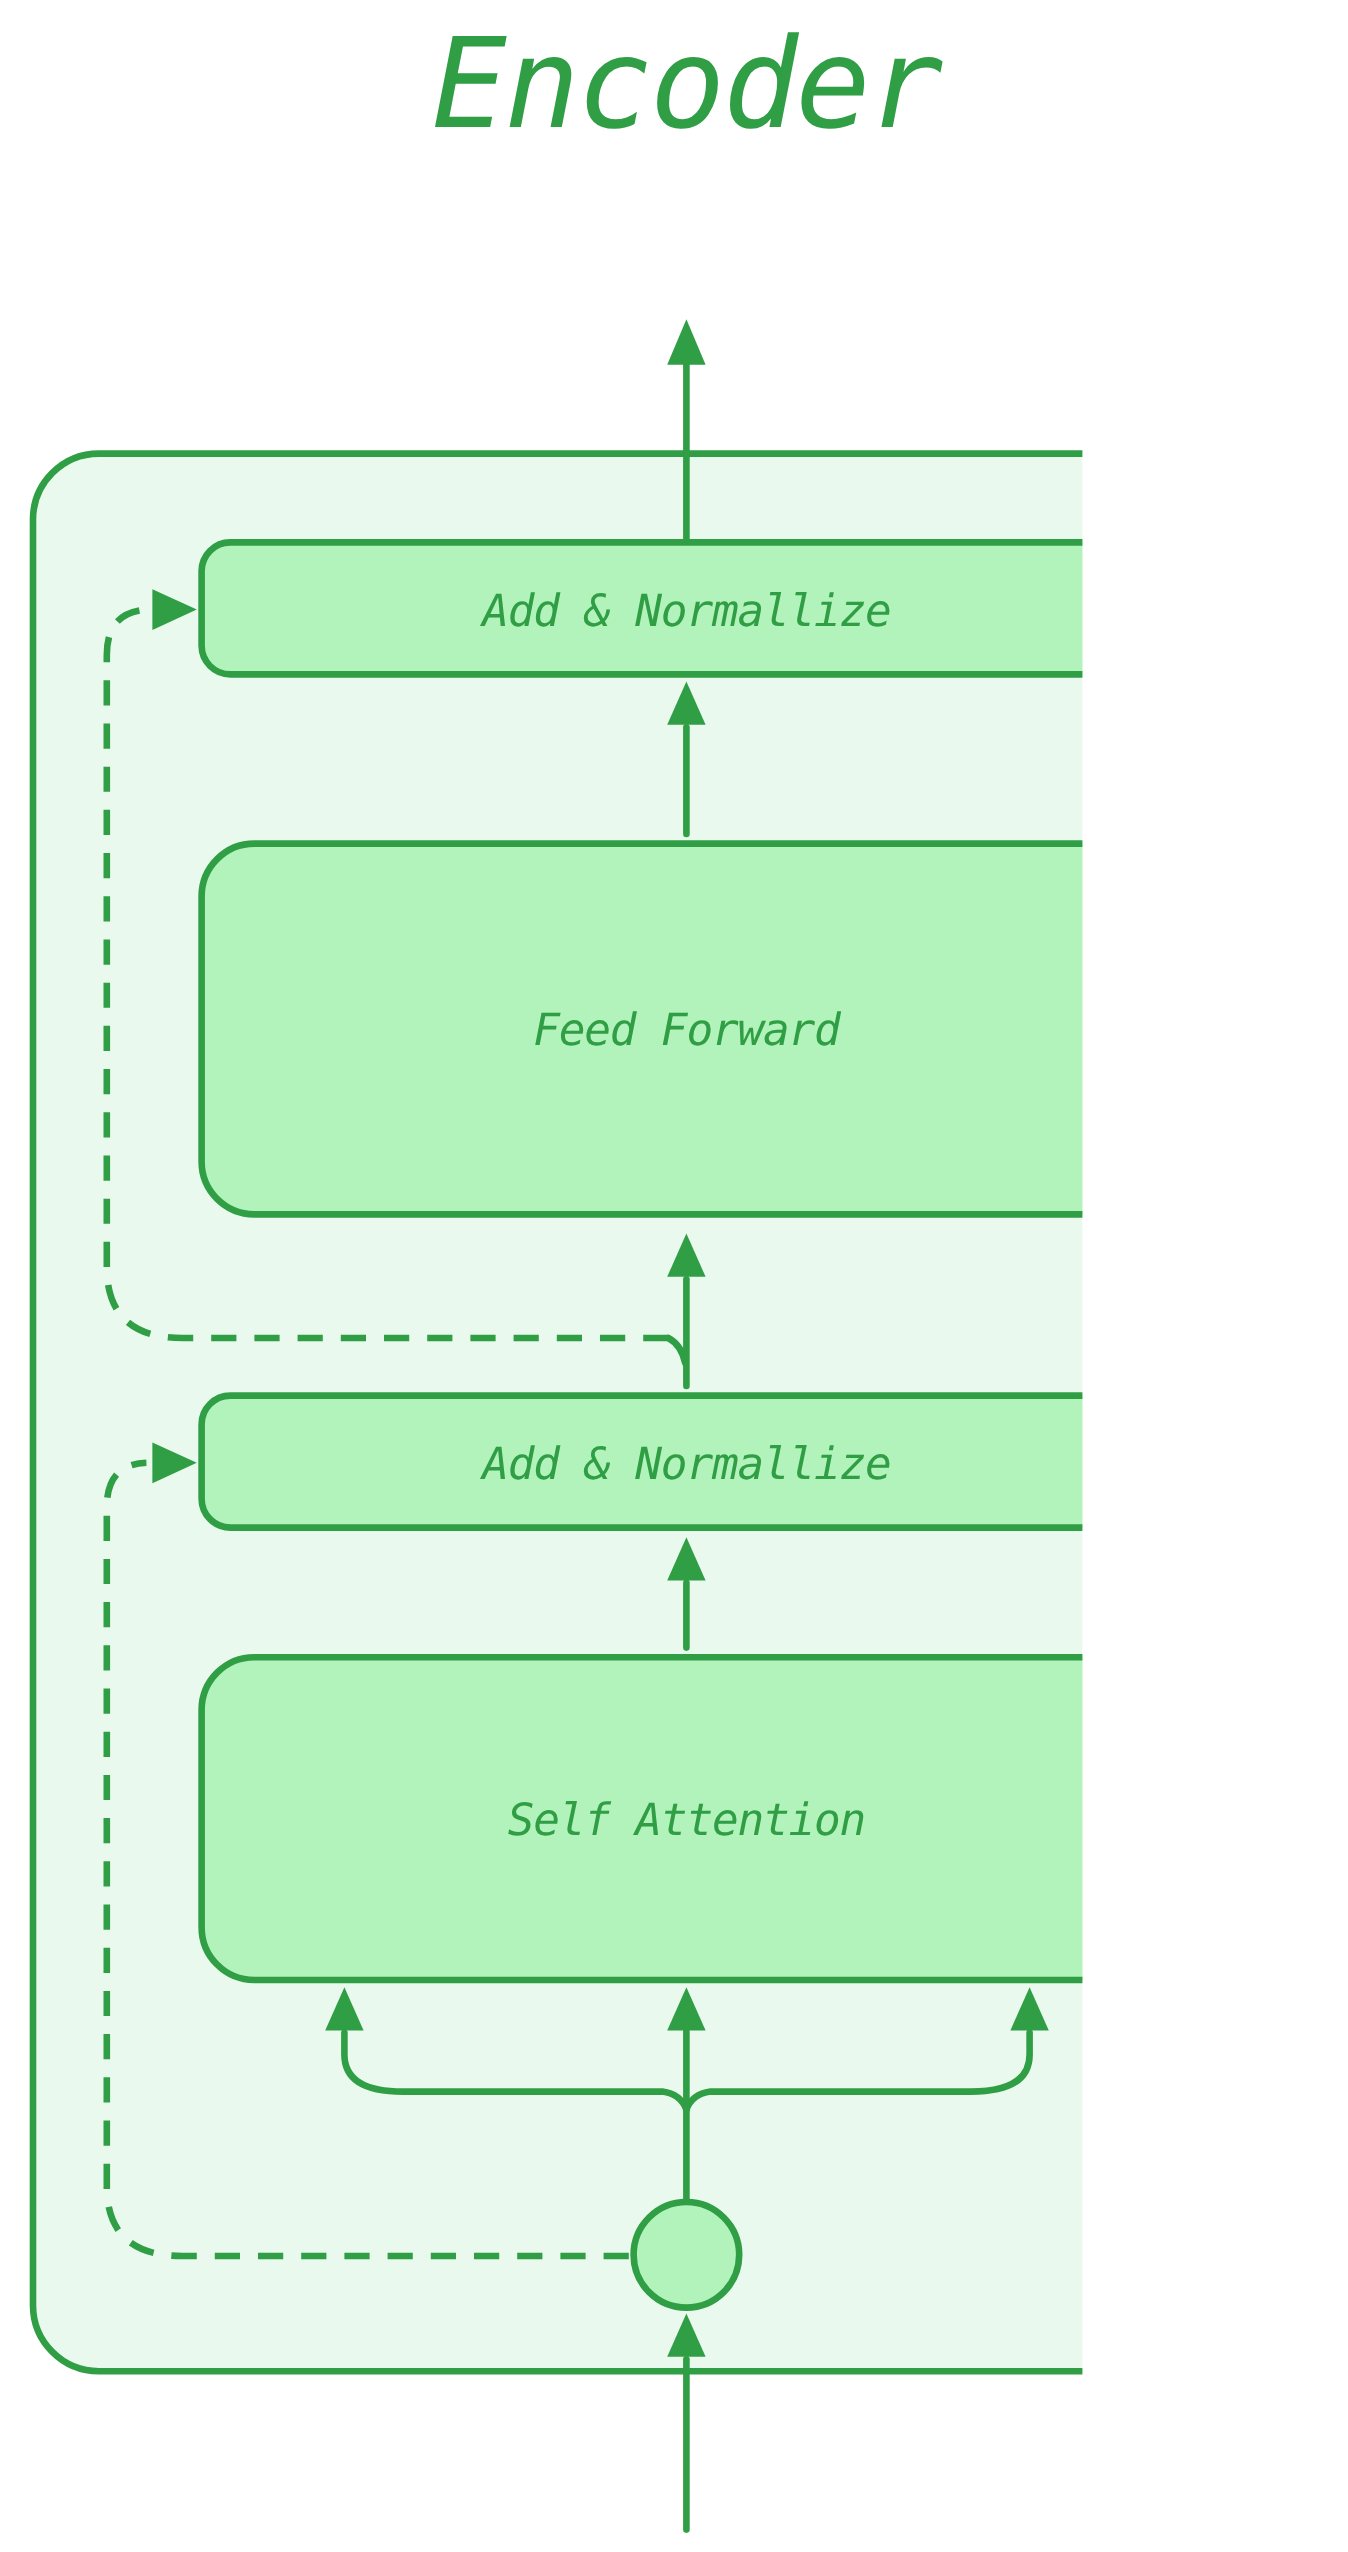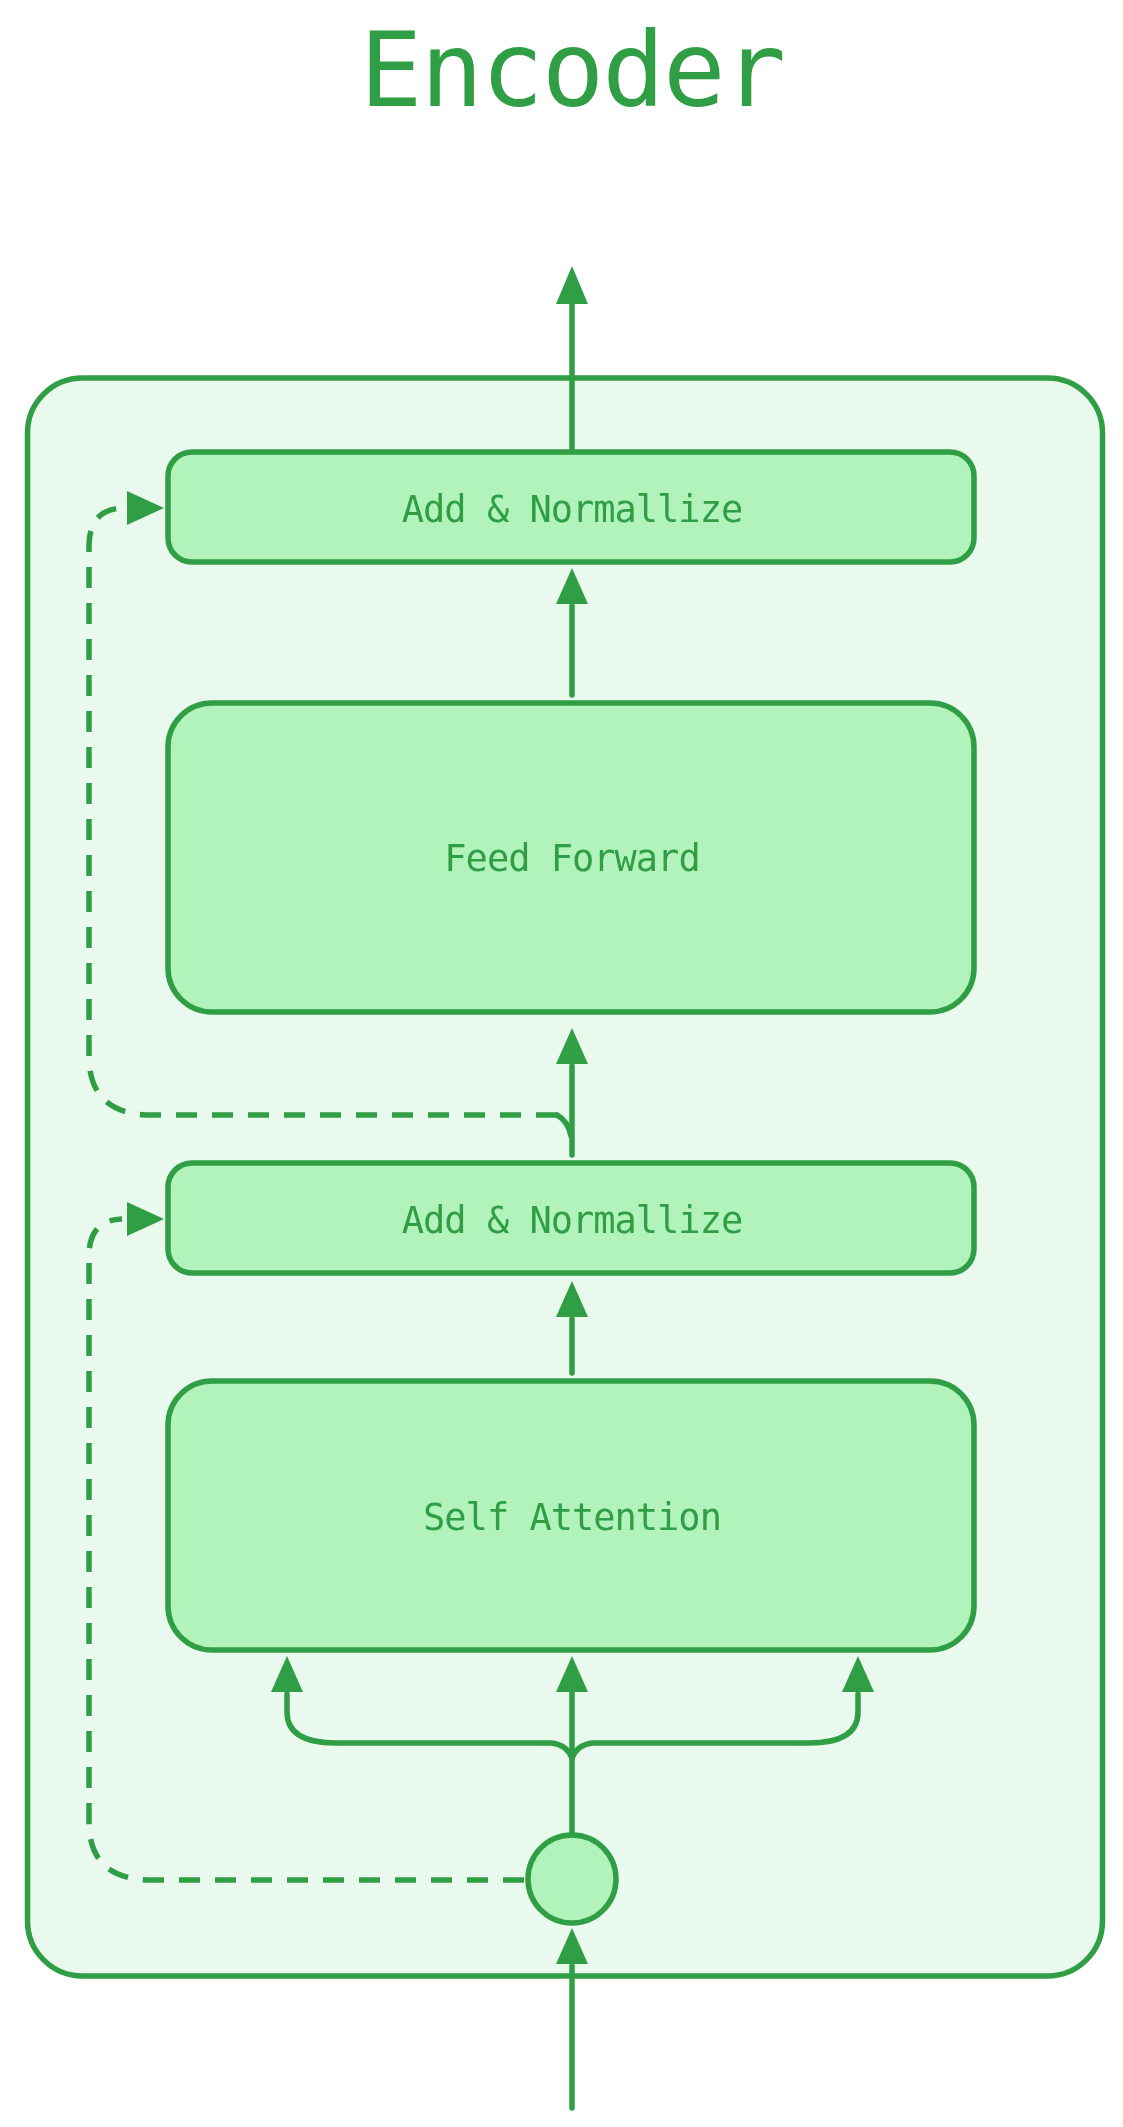--- a/index.html
+++ b/index.html
@@ -3,24 +3,25 @@
 <meta charset="utf-8">
 <style>
   html, body {
     margin: 0;
     padding: 0;
     background: #ffffff;
     font-family: "DejaVu Sans Mono", "Liberation Mono", monospace;
   }
   .stage {
     position: relative;
-    width: 1123px;
+    width: 902px;
     height: 2127px;
     background: #ffffff;
     overflow: hidden;
+    font-style: italic;
   }
   .diagram-title {
     position: absolute;
     left: 572px;
     top: 18px;
     transform: translateX(-50%);
     font-size: 104px;
     letter-spacing: -2px;
     line-height: 1.0;
     color: #2f9e44;

